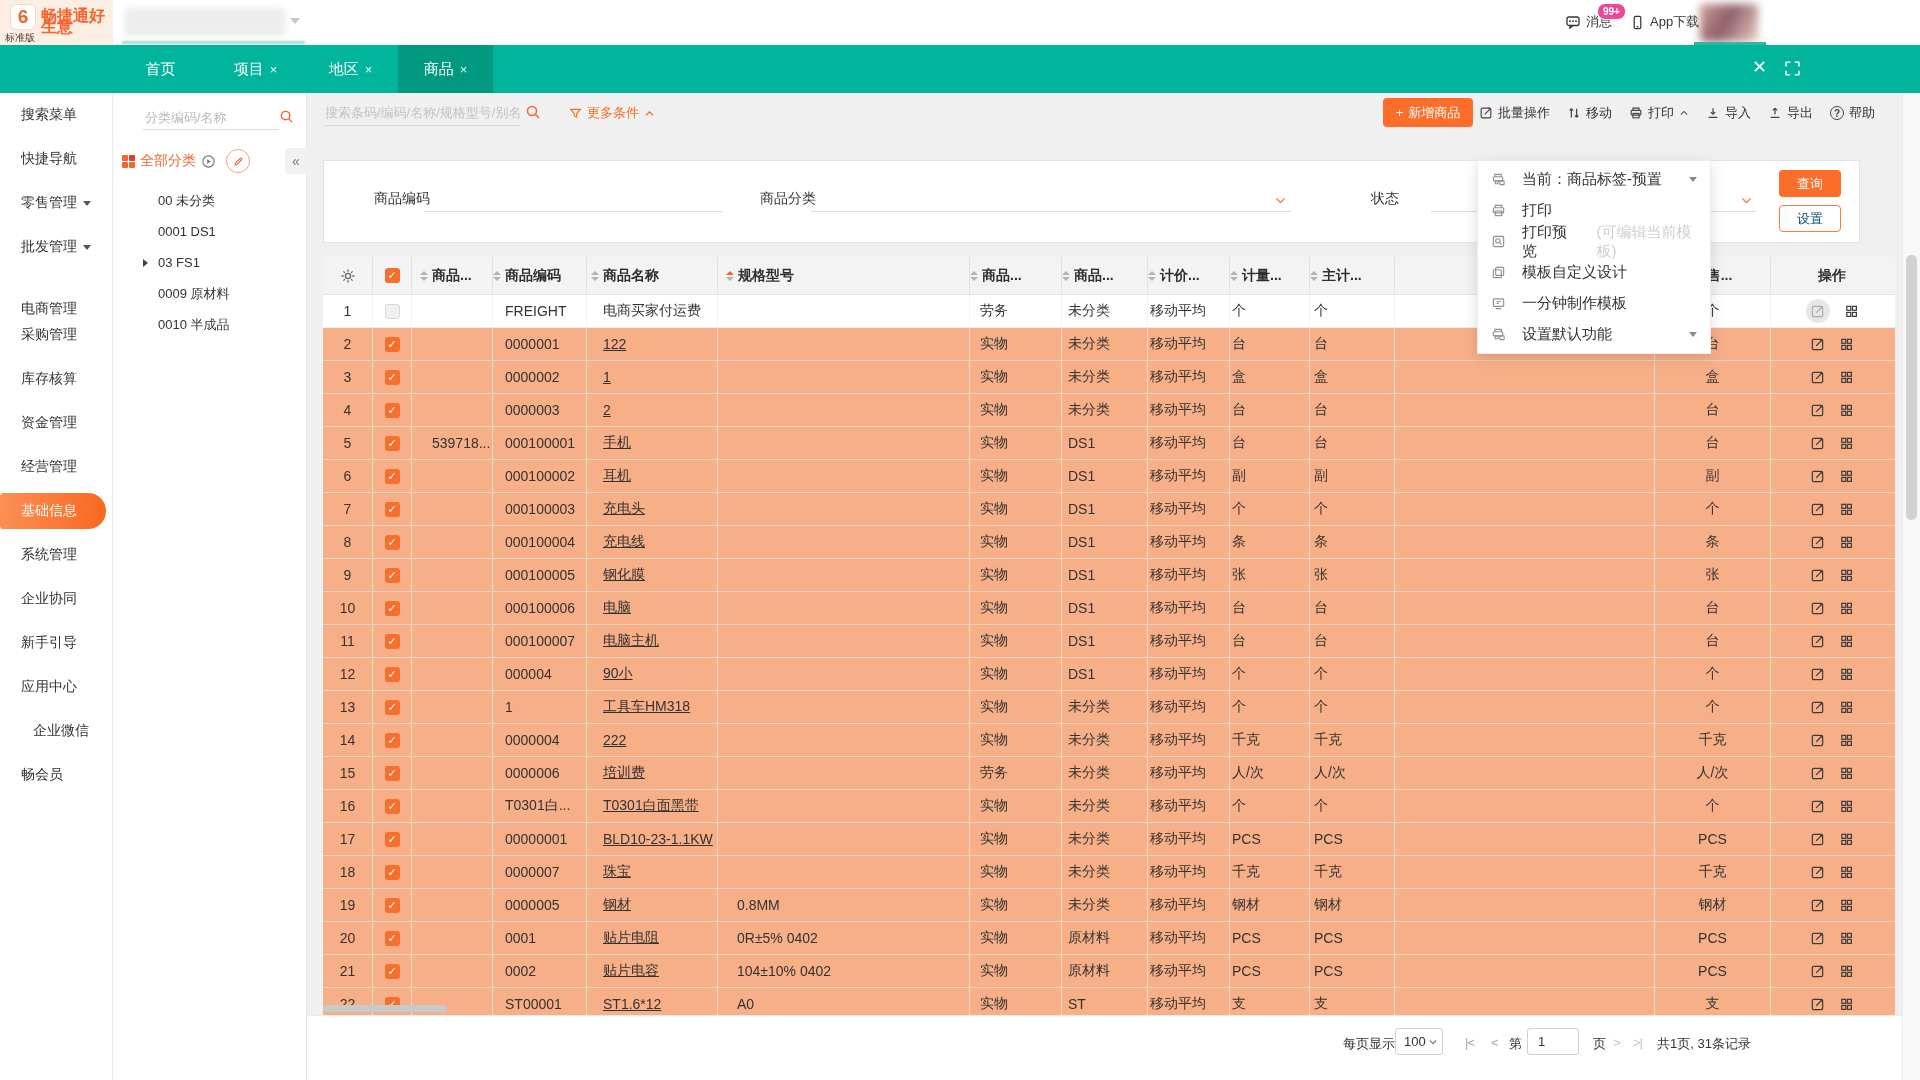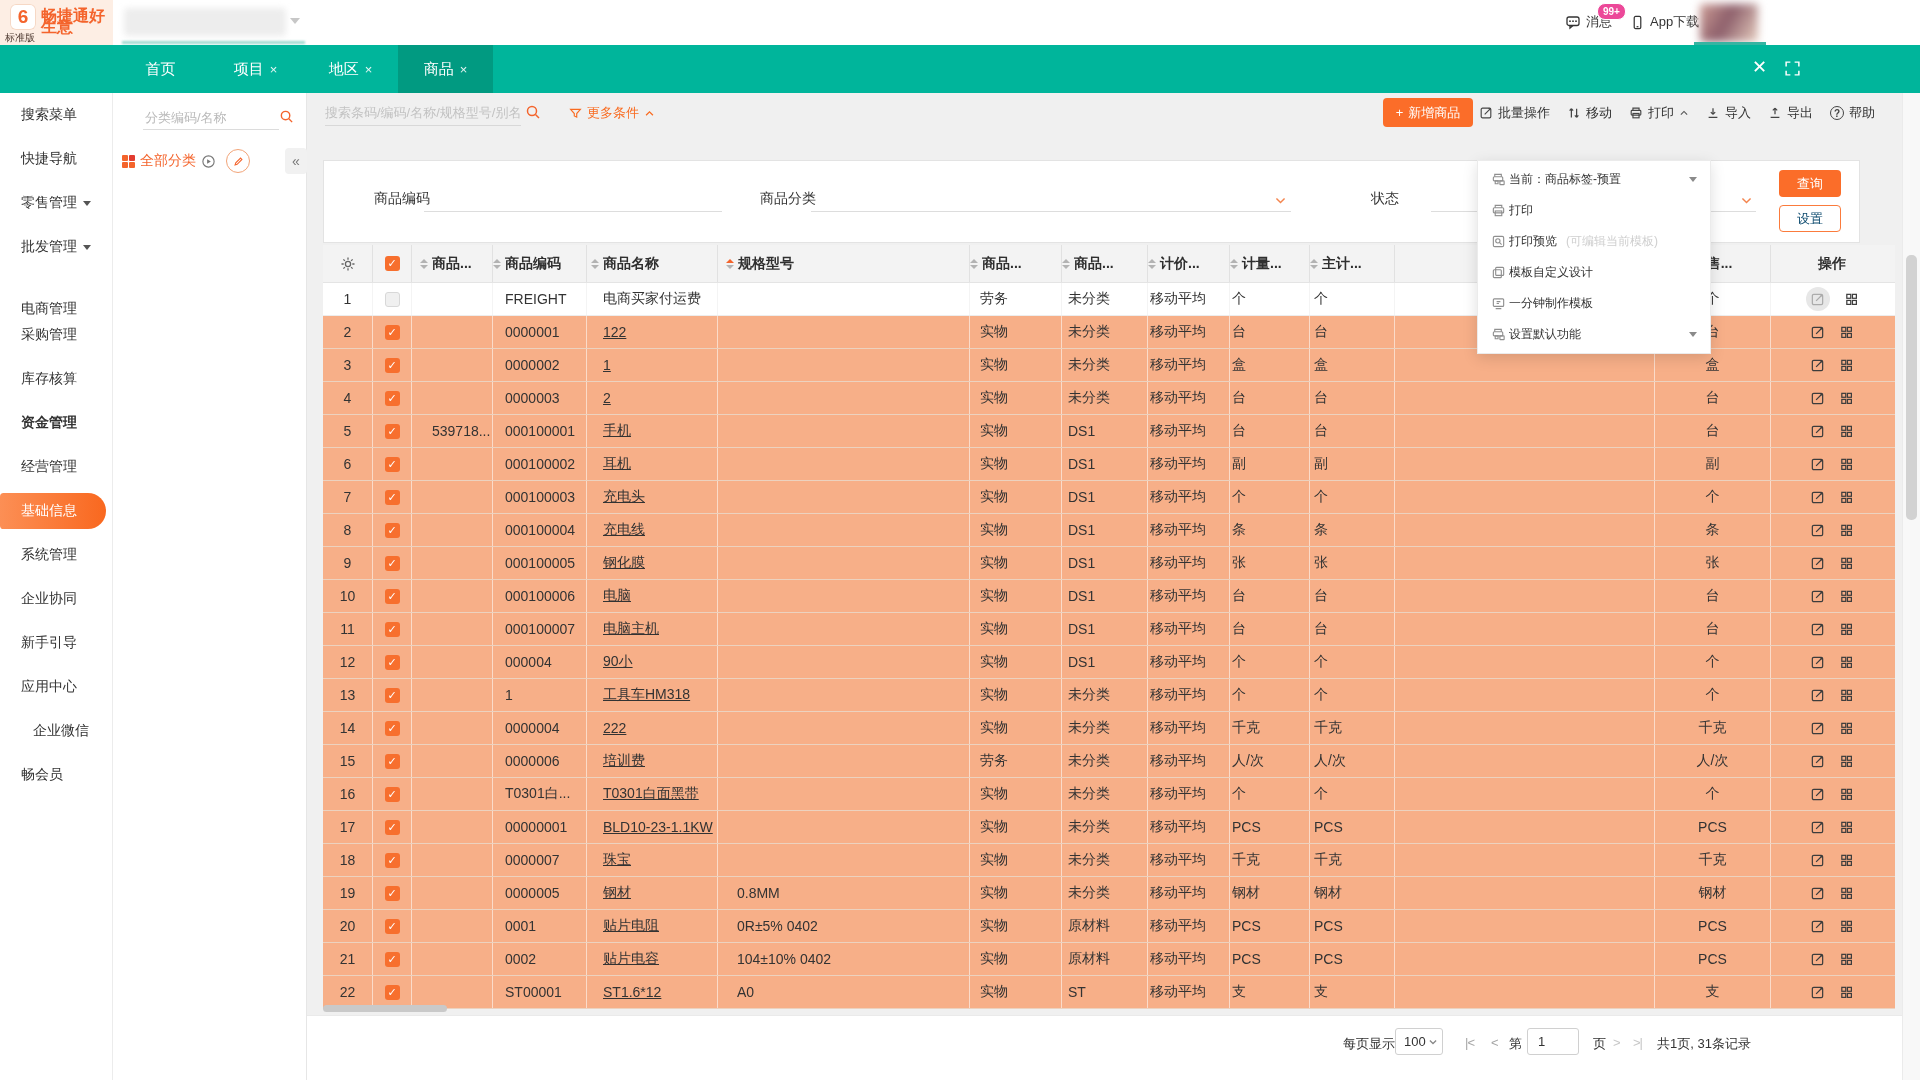--- a/index.html
+++ b/index.html
@@ -78,21 +78,21 @@
   .fcard{position:absolute;left:16px;top:67px;width:1537px;height:83px;background:#fff;border:1px solid #e3e3e3;box-sizing:border-box}
   .f-label{position:absolute;top:29px;font-size:14px;color:#333}
   .f-field{position:absolute;top:24px;height:26px;border-bottom:1px solid #dddddd}
   .f-caret{position:absolute;top:33px;color:#f4854e}
   .q-btn{position:absolute;left:1455px;top:9px;width:62px;height:27px;background:#fb6d29;color:#fff;border-radius:4px;
          font-size:13px;display:flex;align-items:center;justify-content:center}
   .s-btn{position:absolute;left:1455px;top:44px;width:62px;height:27px;background:#fff;border:1px solid #fb7b3c;color:#0c4a6e;
          border-radius:4px;font-size:13px;display:flex;align-items:center;justify-content:center;box-sizing:border-box}
 
   
-  .table{position:absolute;left:16px;top:152px;width:1572px;background:#8b5cf6}
+  .table{position:absolute;left:16px;top:164px;width:1572px;background:#8b5cf6}
   .trow{display:grid;grid-template-columns:50px 39px 81px 94px 131px 252px 92px 86px 82px 80px 85px 260px 116px 122px}
   .thead{height:37px;background:#f3f3f3;border-bottom:1px solid #e4e4e4}
   .thead .cell{font-weight:bold;color:#2f2f2f;border-right:1px solid #e1e1e1;font-size:14px}
   .thead .cell:last-child{border-right:none}
   .cell{display:flex;align-items:center;font-size:14px;color:#333;overflow:hidden;white-space:nowrap;box-sizing:border-box}
   .tbody .trow{height:32px}
   .row-white{background:#fff;border-bottom:1px solid #ededed}
   .row-hl{background:#f7af88;border-bottom:1px solid #ecd2bf}
   .row-white .cell{border-right:1px solid #f4f4f4}
   .row-hl .cell{border-right:1px solid rgba(255,255,255,.55)}
@@ -122,21 +122,21 @@
   .pager{position:absolute;left:0;top:922px;width:1595px;height:65px;background:#fff;border-top:1px solid #eaeaea;font-size:13px}
   .pager .lbl{position:absolute;top:19px;color:#333}
   .pager .box{position:absolute;top:12px;height:27px;border:1px solid #d0d0d0;border-radius:3px;box-sizing:border-box;
               display:flex;align-items:center;background:#fff}
   .pager .nav{position:absolute;top:19px;color:#a6a6a6;letter-spacing:-1px}
   .pager .nav.dis{color:#c6c6c6}
 
   
   .pmenu{position:absolute;left:1477px;top:160px;width:232px;background:#fff;border:1px solid #ebebeb;
          box-shadow:0 4px 14px rgba(0,0,0,.13);z-index:60;padding:3px 0}
-  .pmenu-item{height:31px;display:flex;align-items:center;gap:3px;padding:0 13px;font-size:12px;color:#333}
+  .pmenu-item{height:31px;display:flex;align-items:center;gap:16px;padding:0 13px;font-size:15px;color:#333}
   .pmenu-item .ic{color:#8f8f8f}
   .pm-caret{margin-left:auto;width:0;height:0;border-left:4px solid transparent;border-right:4px solid transparent;border-top:5px solid #8a8a8a}
   .pm-hint{color:#cfcfcf;margin-left:6px}
 
   
   .vtrack{position:absolute;left:1902px;top:93px;width:18px;height:987px;background:#f8f8f8;border-left:1px solid #ebebeb;box-sizing:border-box}
   .vthumb{position:absolute;left:1906px;top:255px;width:11px;height:265px;background:#d2d2d2;border-radius:5px}
 </style>
 </head>
 <body>
@@ -238,21 +238,21 @@
         <em style="font-style: normal;">采购管理</em>
       </span>
     </div>
     <div class="side-item">
       <span>
         <em style="font-style: normal;">库存核算</em>
       </span>
     </div>
     <div class="side-item">
       <span>
-        <em style="font-style: normal; font-weight: bold;">资金管理</em>
+        <em style="font-style: normal;">资金管理</em>
       </span>
     </div>
     <div class="side-item">
       <span>
         <em style="font-style: normal;">经营管理</em>
       </span>
     </div>
     <div class="side-item active">
       <span>
         <em style="font-style: normal;">基础信息</em>
@@ -312,20 +312,38 @@
           <path d="M6.5 5.5l4 2.5-4 2.5z" fill="#777" stroke="none"></path>
         </svg>
     </span>
     <span class="edit-circle">
       <svg width="11" height="11" viewBox="0 0 16 16" fill="none" stroke="#f4642c" stroke-width="1.5">
           <path d="M3 13l1-3 7-7 2 2-7 7z"></path>
         </svg>
     </span>
   </div>
   <div class="collapse-btn">«</div>
+  <div class="cat-tree" id="catTree">
+      <div class="cat-item">
+        <span>00 未分类</span>
+      </div>
+      <div class="cat-item">
+        <span>0001 DS1</span>
+      </div>
+      <div class="cat-item">
+        <i class="cat-exp"></i>
+        <span>03 FS1</span>
+      </div>
+      <div class="cat-item">
+        <span>0009 原材料</span>
+      </div>
+      <div class="cat-item">
+        <span>0010 半成品</span>
+      </div>
+    </div>
 </div>
 
 <div class="main">
   <div class="tb-search">搜索条码/编码/名称/规格型号/别名</div>
   <span class="tb-search-ic">
     <svg width="16" height="16" viewBox="0 0 16 16" fill="none" stroke="#f4642c" stroke-width="1.5">
         <circle cx="7" cy="7" r="4.5"></circle>
         <path d="M10.5 10.5L14 14"></path>
       </svg>
   </span>

